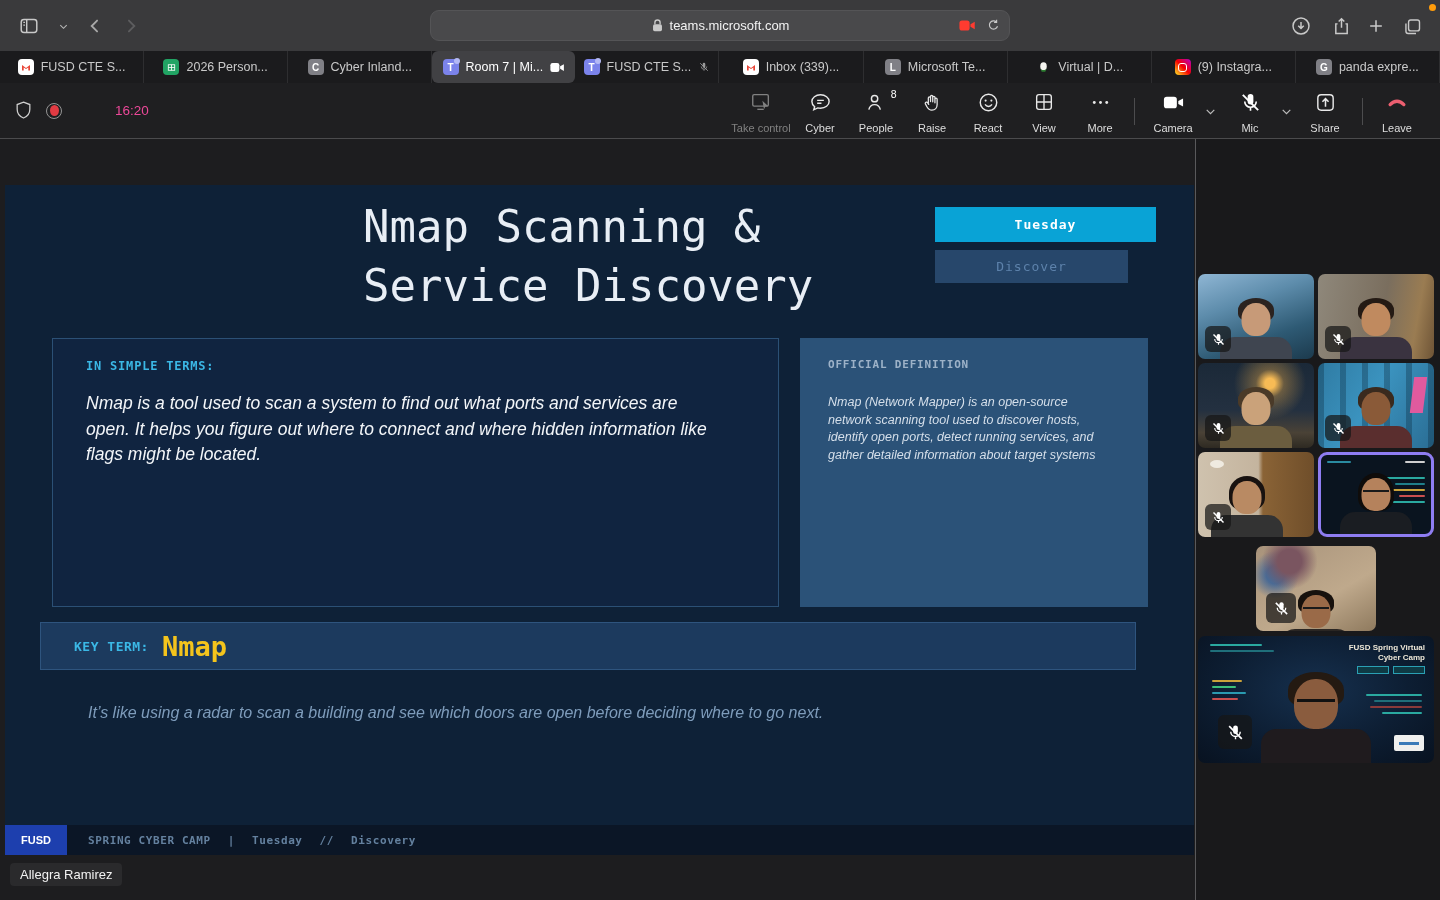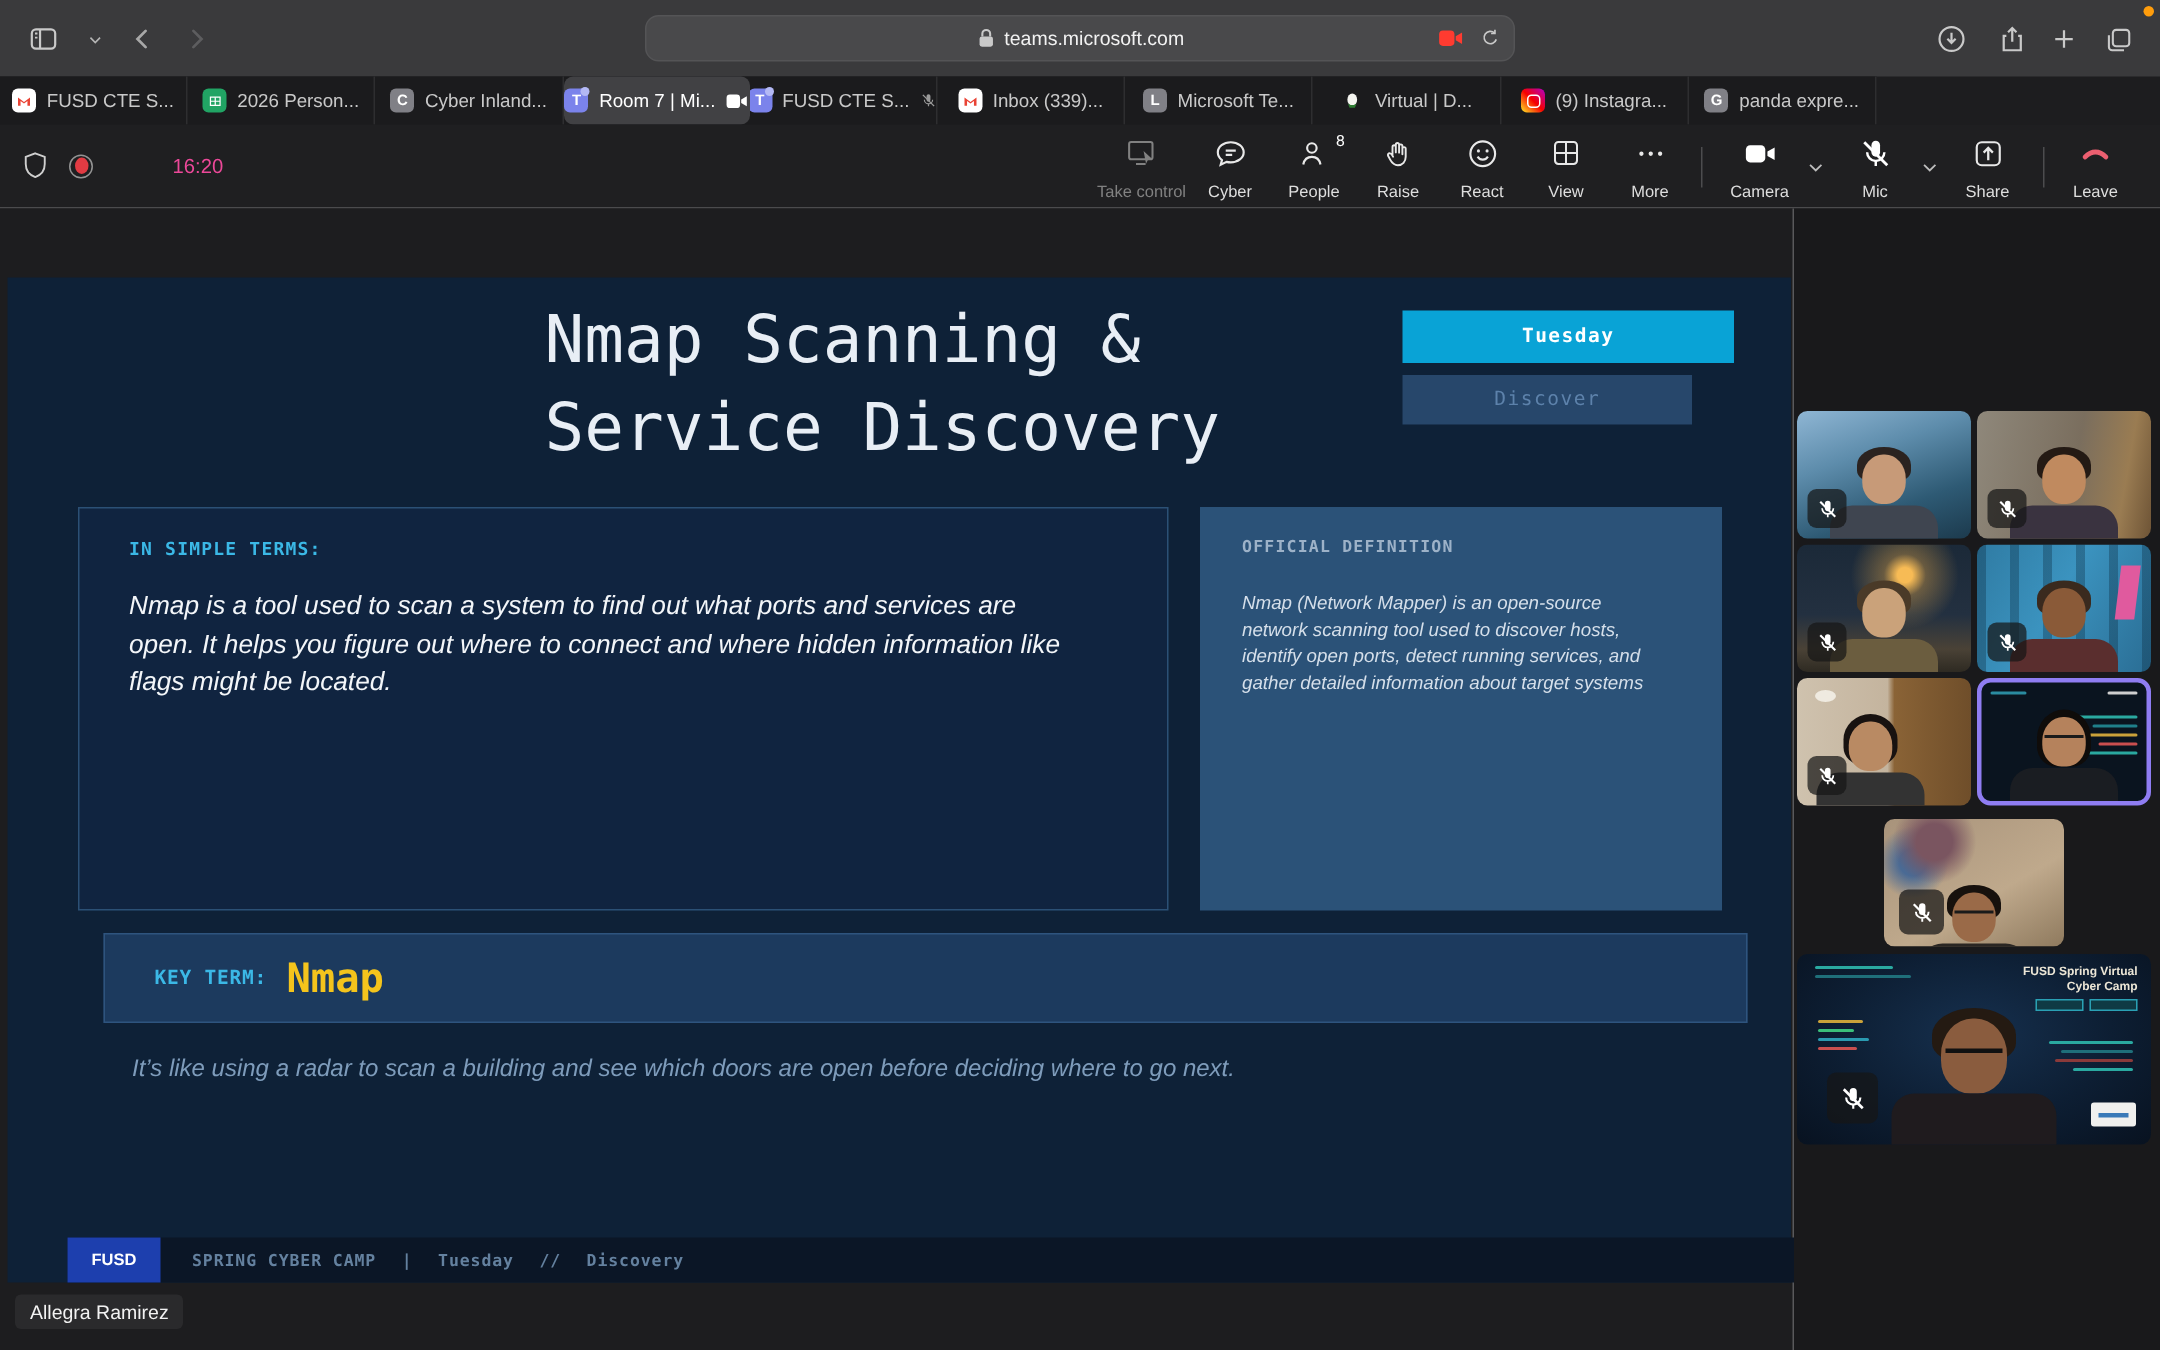--- a/index.html
+++ b/index.html
@@ -8,21 +8,21 @@
   .screen { position:relative; width:1440px; height:900px; background:#1d1d1f; overflow:hidden; }
 
   
   .topbar { position:absolute; top:0; left:0; width:1440px; height:51px; background:#3a3a3c; }
   .tb-ic { position:absolute; top:13px; width:26px; height:26px; display:flex; align-items:center; justify-content:center; border-radius:6px; }
   .url-field { position:absolute; left:430px; top:10px; width:580px; height:31px; background:#49494b; border:1px solid #545456; border-radius:9px; display:flex; align-items:center; justify-content:center; gap:6px; color:#f2f2f2; font-size:13px; font-weight:500; }
   .url-right { position:absolute; right:8px; top:0; height:29px; display:flex; align-items:center; gap:10px; }
   .rec-orange { position:absolute; left:1429px; top:4px; width:7px; height:7px; border-radius:50%; background:#ff9d0c; }
 
   
-  .tabbar { position:absolute; top:51px; left:0; width:1251px; height:32px; background:#1b1b1d; display:flex; }
+  .tabbar { position:absolute; top:51px; left:0; width:1440px; height:32px; background:#1b1b1d; display:flex; }
   .tab { flex:1 1 0; display:flex; align-items:center; justify-content:center; gap:7px; border-right:1px solid #2e2e30; color:#c9c9c9; font-size:12.5px; overflow:hidden; white-space:nowrap; }
   .tab.active { background:#414144; color:#fff; border-radius:6px; border-right:none; }
   .fav { width:16px; height:16px; border-radius:4px; flex:none; display:flex; align-items:center; justify-content:center; font-size:10px; font-weight:bold; color:#fff; position:relative; }
   .fav.gmail { background:#fff; }
   .fav.sheets { background:#21a464; }
   .fav.letter { background:#808086; }
   .fav.teams { background:#7b83eb; font-size:10px; }
   .fav.teams::after { content:""; position:absolute; right:-1px; top:-1px; width:6px; height:6px; border-radius:50%; background:#b4b9f5; }
   .fav.insta { background:linear-gradient(45deg,#ffd521 5%,#f50000 50%,#b900b4 95%); }
   .fav.insta span { width:9px; height:9px; border:1.6px solid #fff; border-radius:3px; display:block; }
@@ -51,25 +51,25 @@
   .chip { position:absolute; left:48px; top:23px; width:284px; height:34px; background:#1e4d7b; border:1px solid #2d6496; display:flex; align-items:center; justify-content:center; font-size:11px; font-weight:bold; letter-spacing:1px; color:#45bce8; }
   .slide-title { position:absolute; left:358px; top:12px; font-size:44px; font-weight:normal; color:#e8eef5; line-height:59px; white-space:nowrap; }
   .day-btn { position:absolute; left:930px; top:22px; width:221px; height:35px; background:#09a3d6; color:#fff; font-weight:bold; font-size:13px; letter-spacing:1px; display:flex; align-items:center; justify-content:center; }
   .phase-btn { position:absolute; left:930px; top:65px; width:193px; height:33px; background:#27476b; color:#5d82ab; font-size:13px; letter-spacing:1px; display:flex; align-items:center; justify-content:center; }
   .simple-box { position:absolute; left:47px; top:153px; width:727px; height:269px; background:#102440; border:1px solid #2b5075; }
   .box-heading { position:absolute; left:33px; top:20px; font-size:12px; font-weight:bold; color:#3bb8e6; letter-spacing:0.8px; }
   .simple-body { position:absolute; left:33px; top:52px; width:640px; font-family:"Liberation Sans",sans-serif; font-style:italic; font-weight:500; font-size:17.5px; line-height:25.5px; color:#f3f6f9; }
   .official-box { position:absolute; left:795px; top:153px; width:348px; height:269px; background:#2b5278; }
   .official-heading { position:absolute; left:28px; top:20px; font-size:11px; font-weight:bold; color:#9db2c8; letter-spacing:0.8px; }
   .official-body { position:absolute; left:28px; top:56px; width:272px; font-family:"Liberation Sans",sans-serif; font-style:italic; font-size:12.5px; line-height:17.5px; color:#d5dfea; }
-  .key-bar { position:absolute; left:64px; top:437px; width:1096px; height:60px; background:#1c3a5e; border:1px solid #2e547e; display:flex; align-items:center;text-align:center; }
+  .key-bar { position:absolute; left:35px; top:437px; width:1096px; height:48px; background:#1c3a5e; border:1px solid #2e547e; display:flex; align-items:center;text-align:center; }
   .key-label { margin-left:33px; font-size:13px; font-weight:bold; color:#3bb8e6; letter-spacing:0.5px; }
   .key-term { margin-left:13px; font-size:27px; font-weight:bold; color:#f4c41c; }
   .metaphor { position:absolute; left:83px; top:519px; font-family:"Liberation Sans",sans-serif; font-style:italic; font-size:16px; color:#7e9cbb; }
-  .slide-footer { position:absolute; left:0; bottom:0; width:1189px; height:30px; background:#0b1626; display:flex; align-items:center;margin-left:40px; }
+  .slide-footer { position:absolute; left:0; bottom:0; width:1189px; height:30px; background:#0b1626; display:flex; align-items:center; }
   .fusd-badge { width:62px; height:30px; background:#1d3fae; color:#fff; font-family:"Liberation Sans",sans-serif; font-weight:bold; font-size:11px; display:flex; align-items:center; justify-content:center; }
   .footer-text { margin-left:21px; display:flex; gap:17px; font-size:11px; font-weight:bold; letter-spacing:0.6px; color:#64819f; }
   .name-tag { position:absolute; left:10px; top:724px; background:#2a2a2c; color:#f2f2f2; font-size:13px; padding:4px 10px; border-radius:4px; }
 
   
   .rail { position:relative; flex:1; background:#19191b; }
   .tile { position:absolute; border-radius:7px; overflow:hidden; background:#111; }
   .t1 { left:2px; top:135px; width:116px; height:85px; }
   .t2 { left:122px; top:135px; width:116px; height:85px; }
   .t3 { left:2px; top:224px; width:116px; height:85px; }

